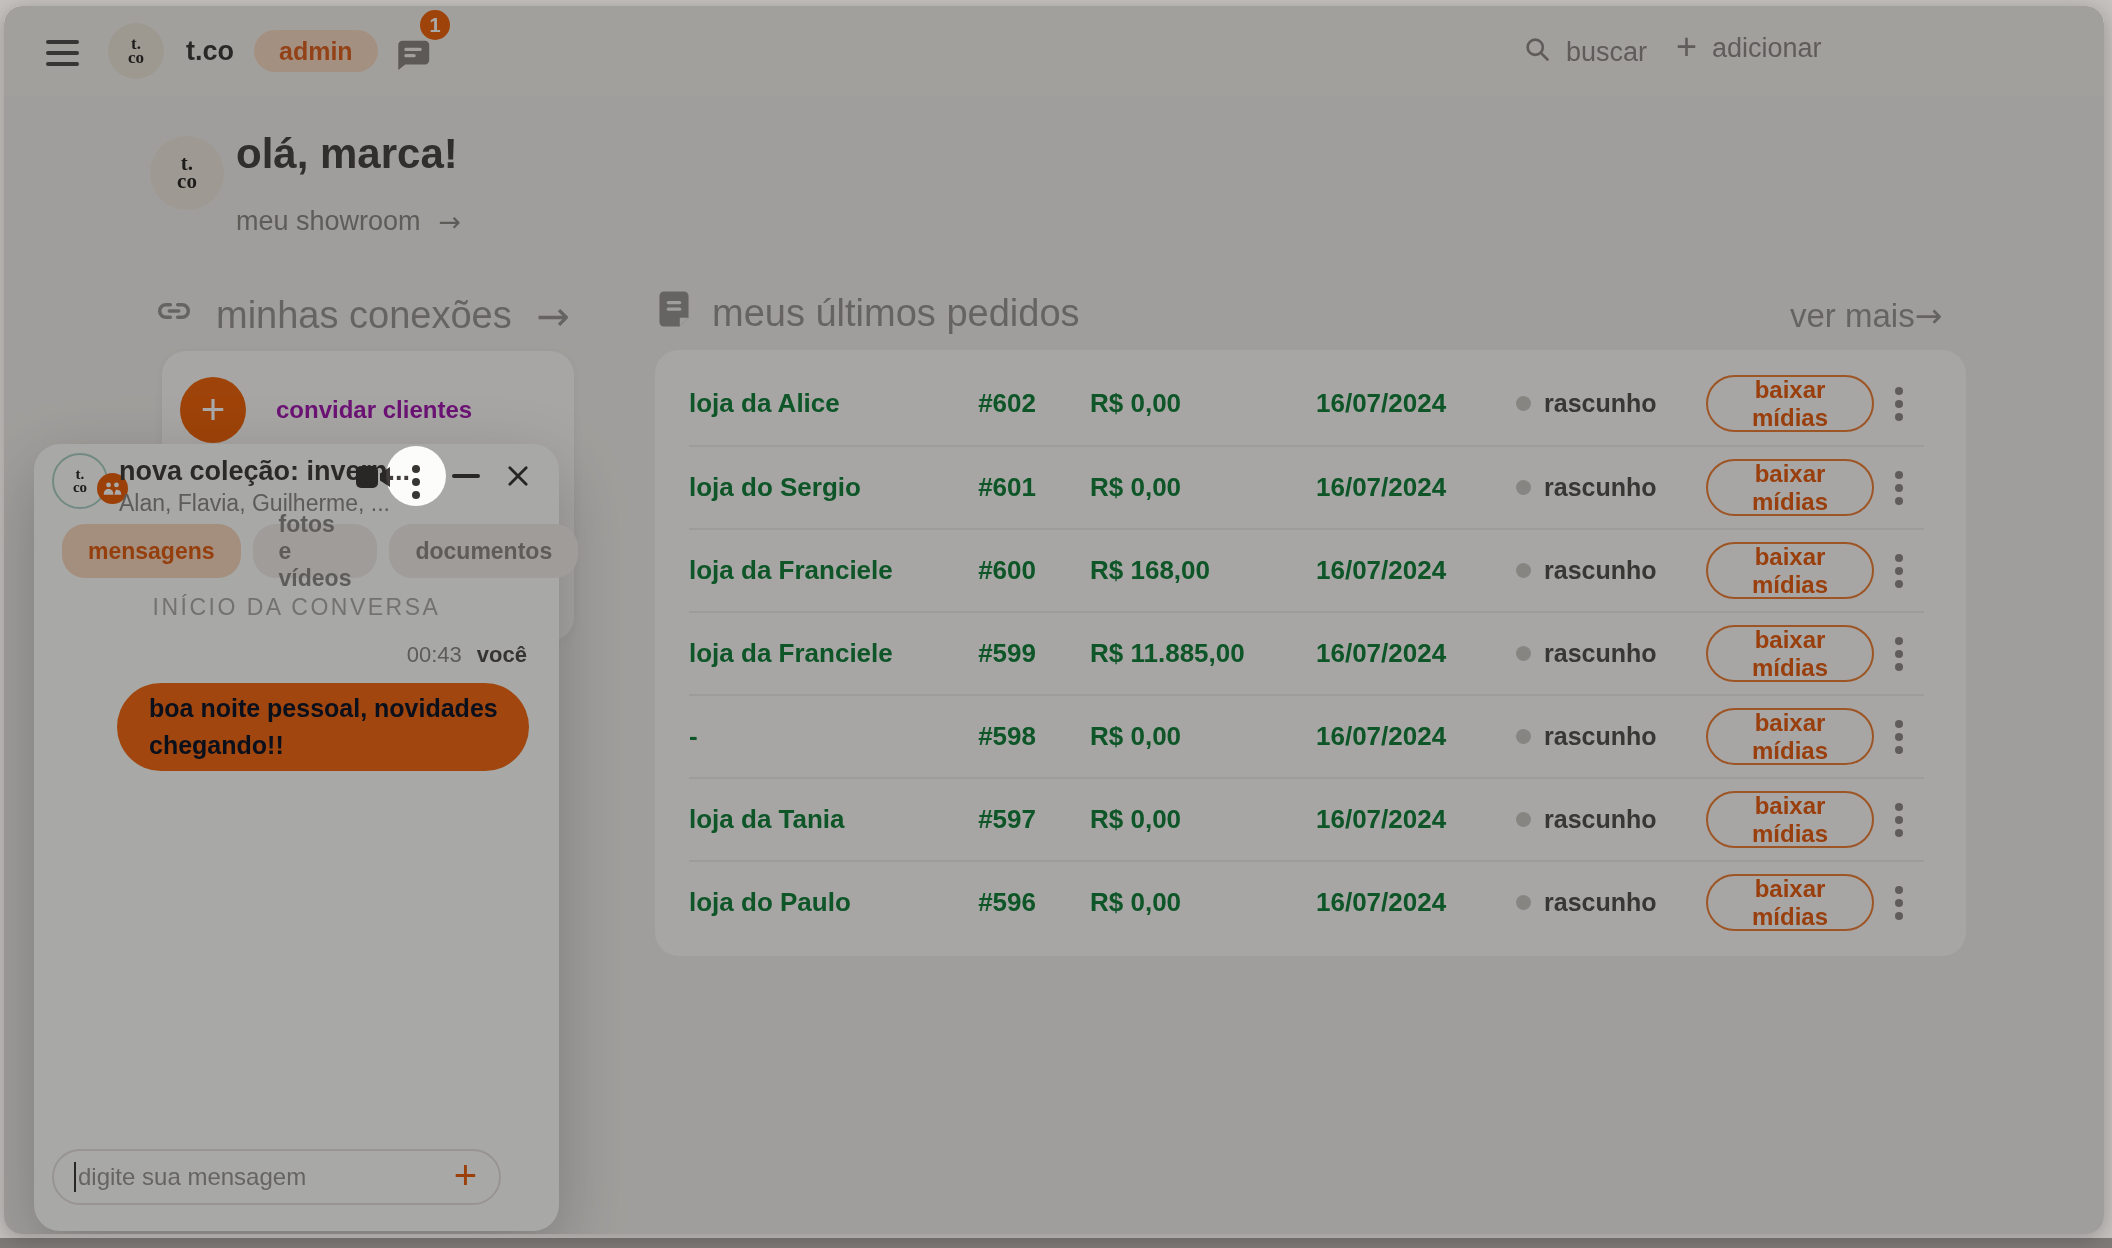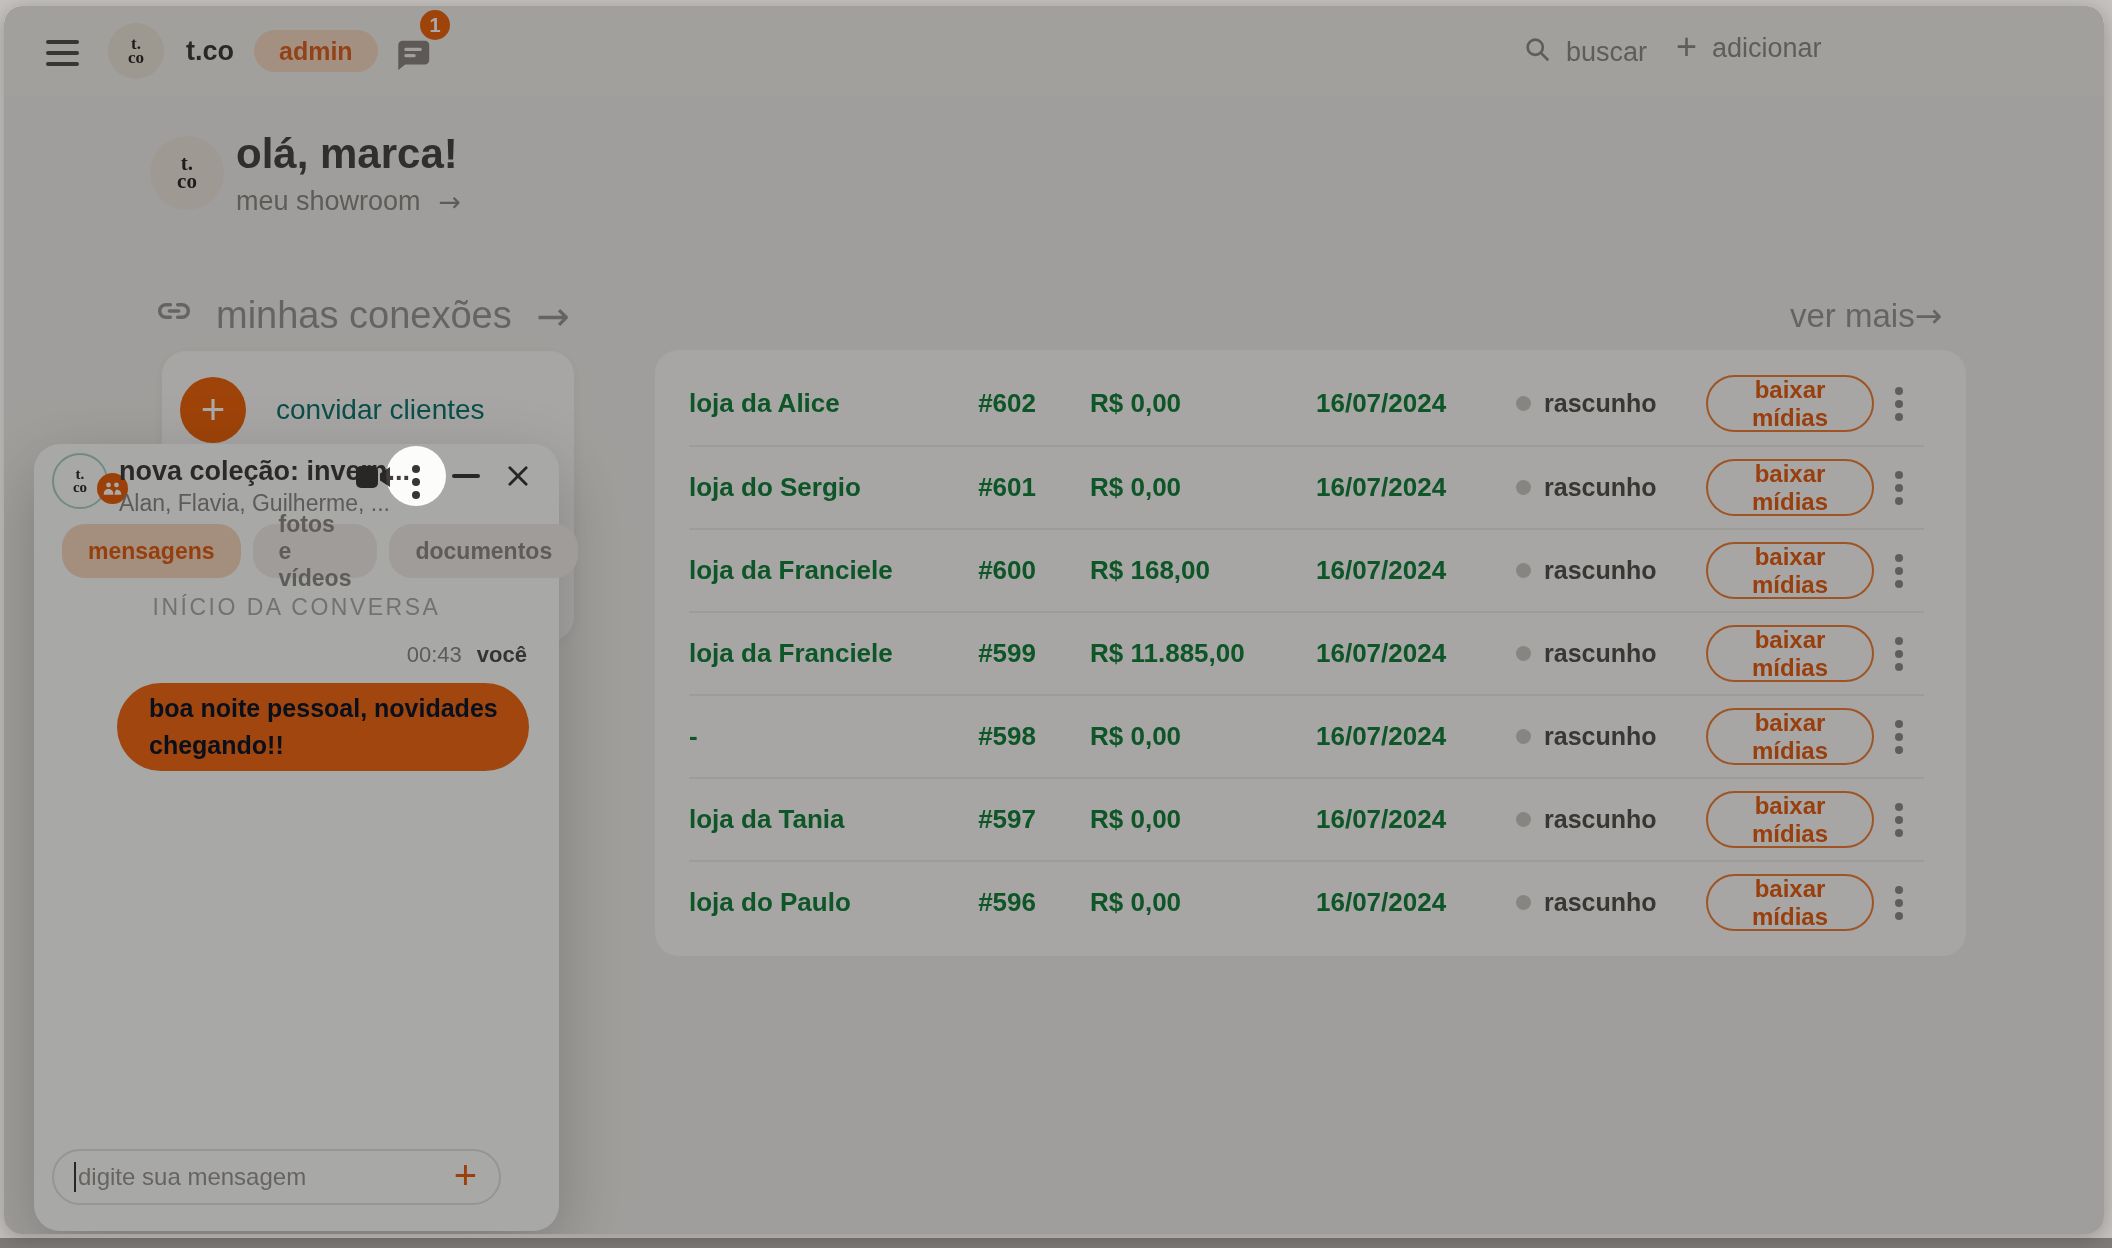--- a/index.html
+++ b/index.html
@@ -37,41 +37,41 @@
     color:#8f8b88; font-size:27px; cursor:pointer; }
   .nav-add .plus-glyph { font-size:36px; font-weight:400; line-height:1; margin-top:-3px; }
   .nav-pad { position:absolute; left:1843px; top:19px; width:246px; height:52px; border-radius:26px;
     background:#e9e4df; display:flex; align-items:center; justify-content:center; gap:13px;
     color:#6e6a67; font-size:26px; font-weight:600; cursor:pointer; }
 
   
   .greet-avatar { position:absolute; left:146px; top:130px; width:74px; height:74px; background:#eee6db; }
   .greet-avatar .logo-serif { font-size:21px; }
   .greet-title { position:absolute; left:232px; top:124px; font-size:42px; font-weight:700; color:#4a4744; }
-  .greet-link { position:absolute; left:232px; top:180px; display:flex; align-items:center; gap:18px;
+  .greet-link { position:absolute; left:232px; top:200px; display:flex; align-items:center; gap:18px;
     font-size:27px; color:#8d8a86; cursor:pointer; }
   .arrow-glyph { font-family:"DejaVu Sans",sans-serif; }
 
   
   .conn-header { position:absolute; left:150px; top:285px; width:416px; display:flex; align-items:center;
     color:#9a9793; font-size:38px; }
   .conn-header .hdr-text { margin-left:22px; }
   .conn-header .hdr-arrow { margin-left:auto; font-size:40px; cursor:pointer; }
   .orders-header { position:absolute; left:654px; top:285px; display:flex; align-items:center; gap:22px;
     color:#9a9793; font-size:38px; }
   .see-more { position:absolute; left:1786px; top:290px; display:flex; align-items:center; 
     font-size:33px; color:#9a9793; cursor:pointer; }
 
   
   .conn-card { position:absolute; left:158px; top:345px; width:412px; height:290px;
     background:#fbf9f6; border-radius:24px; box-shadow:0 2px 12px rgba(0,0,0,.05); }
   .invite-row { display:flex; align-items:center; gap:30px; padding:26px 0 0 18px; cursor:pointer; }
   .invite-circle { width:66px; height:66px; border-radius:50%; background:#ee650e; color:#fff;
     font-size:42px; font-weight:400; display:flex; align-items:center; justify-content:center; }
-  .invite-label { font-size:28px; font-weight:400; color:#0f766e; }
+  .invite-label { font-size:24px; font-weight:700; color:#a21caf; }
 
   
   .orders-card { position:absolute; left:651px; top:344px; width:1311px; height:606px;
     background:#fbf9f6; border-radius:24px; padding:12px 0; }
   .order-row { display:grid; grid-template-columns:262px 85px 280px 200px 190px 168px 50px;
     align-items:center; height:83px; margin:0 42px 0 34px; }
   .order-row + .order-row { border-top:2px solid #eeeae5; }
   .cell { font-size:26px; font-weight:600; color:#15803d; }
   .cell.num { text-align:right; }
   .cell.val { padding-left:54px; }
@@ -191,20 +191,31 @@
         <svg width="40" height="40" viewBox="0 0 24 24" fill="none" stroke="#9a9793" stroke-width="2.1" stroke-linecap="round">
           <path d="M9.2 12h5.6"></path>
           <path d="M9.8 8.2H7.2a3.8 3.8 0 0 0 0 7.6h2.6"></path>
           <path d="M14.2 8.2h2.6a3.8 3.8 0 0 1 0 7.6h-2.6"></path>
         </svg>
       </span>
       <span class="hdr-text">minhas conexões</span>
       <span class="hdr-arrow arrow-glyph">→</span>
     </div>
 
+    <div class="orders-header">
+      <span style="color:#9a9793;">
+        <svg width="32" height="36" viewBox="0 0 22 24">
+          <path d="M4 0h14a3 3 0 0 1 3 3v15l-6 6H4a3 3 0 0 1-3-3V3a3 3 0 0 1 3-3z" fill="currentColor"></path>
+          <rect x="6" y="6.5" width="10" height="2.2" rx="1.1" fill="#f1eeea"></rect>
+          <rect x="6" y="11" width="10" height="2.2" rx="1.1" fill="#f1eeea"></rect>
+          <path d="M21 18l-6 6v-6z" fill="#f1eeea"></path>
+        </svg>
+      </span>
+      <span>meus últimos pedidos</span>
+    </div>
 
     <div class="see-more">
       <span>ver mais</span>
       <span class="arrow-glyph">→</span>
     </div>
 
     <div class="conn-card">
       <div class="invite-row">
         <div class="invite-circle">+</div>
         <div class="invite-label">convidar clientes</div>

